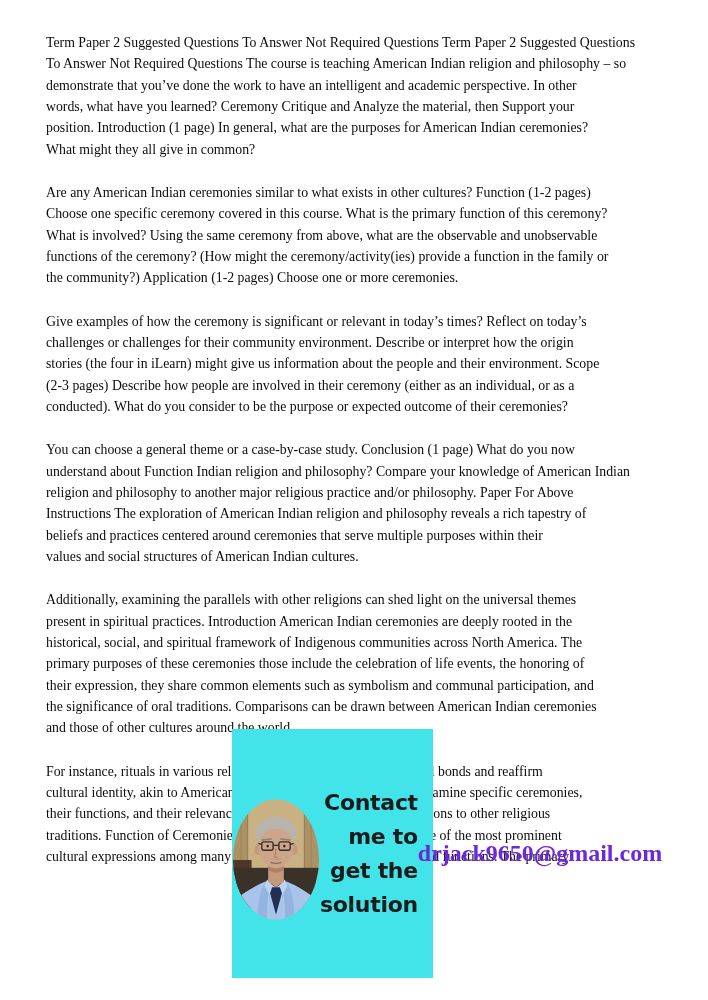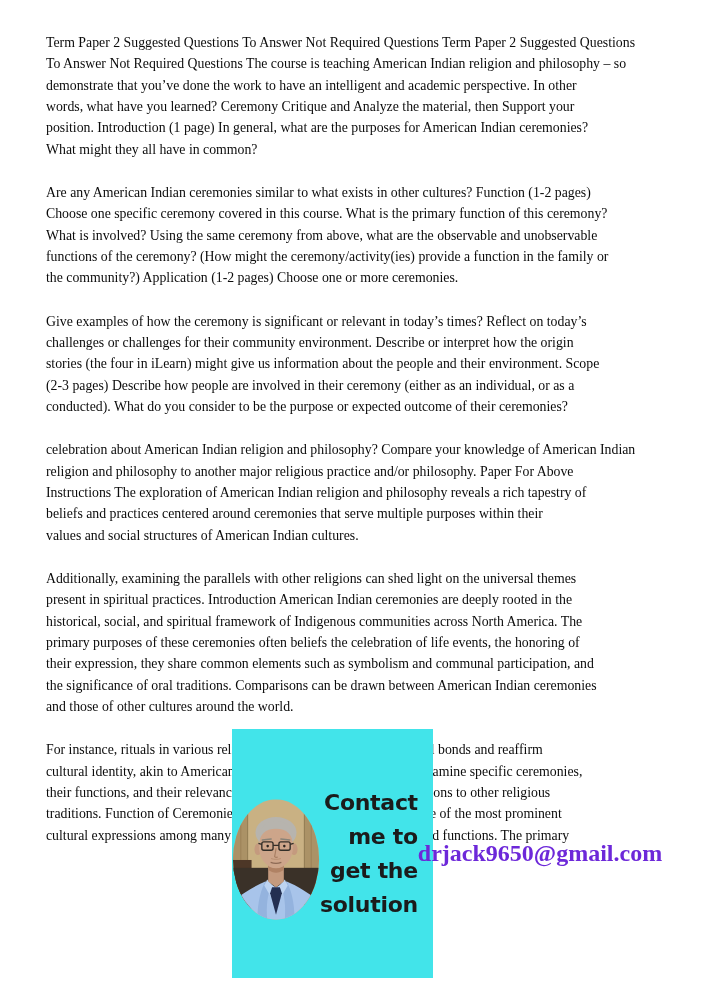--- a/index.html
+++ b/index.html
@@ -41,48 +41,49 @@
 
 <div class="page" style="background: rgb(255, 255, 255);">
 
   <div class="doc" style="color: rgb(11, 11, 11);">
       <div class="para">
         <div class="line">Term Paper 2 Suggested Questions To Answer Not Required Questions Term Paper 2 Suggested Questions</div>
         <div class="line">To Answer Not Required Questions The course is teaching American Indian religion and philosophy – so</div>
         <div class="line">demonstrate that you’ve done the work to have an intelligent and academic perspective. In other</div>
         <div class="line">words, what have you learned? Ceremony Critique and Analyze the material, then Support your</div>
         <div class="line">position. Introduction (1 page) In general, what are the purposes for American Indian ceremonies?</div>
-        <div class="line">What might they all have in common?</div>
+        <div class="line">What might they all give in common?</div>
       </div>
       <div class="para">
         <div class="line">Are any American Indian ceremonies similar to what exists in other cultures? Function (1-2 pages)</div>
         <div class="line">Choose one specific ceremony covered in this course. What is the primary function of this ceremony?</div>
         <div class="line">What is involved? Using the same ceremony from above, what are the observable and unobservable</div>
         <div class="line">functions of the ceremony? (How might the ceremony/activity(ies) provide a function in the family or</div>
         <div class="line">the community?) Application (1-2 pages) Choose one or more ceremonies.</div>
       </div>
       <div class="para">
         <div class="line">Give examples of how the ceremony is significant or relevant in today’s times? Reflect on today’s</div>
         <div class="line">challenges or challenges for their community environment. Describe or interpret how the origin</div>
         <div class="line">stories (the four in iLearn) might give us information about the people and their environment. Scope</div>
         <div class="line">(2-3 pages) Describe how people are involved in their ceremony (either as an individual, or as a</div>
         <div class="line">conducted). What do you consider to be the purpose or expected outcome of their ceremonies?</div>
       </div>
       <div class="para">
-        <div class="line">celebration about American Indian religion and philosophy? Compare your knowledge of American Indian</div>
+        <div class="line">You can choose a general theme or a case-by-case study. Conclusion (1 page) What do you now</div>
+        <div class="line">understand about Function Indian religion and philosophy? Compare your knowledge of American Indian</div>
         <div class="line">religion and philosophy to another major religious practice and/or philosophy. Paper For Above</div>
         <div class="line">Instructions The exploration of American Indian religion and philosophy reveals a rich tapestry of</div>
         <div class="line">beliefs and practices centered around ceremonies that serve multiple purposes within their</div>
         <div class="line">values and social structures of American Indian cultures.</div>
       </div>
       <div class="para">
         <div class="line">Additionally, examining the parallels with other religions can shed light on the universal themes</div>
         <div class="line">present in spiritual practices. Introduction American Indian ceremonies are deeply rooted in the</div>
         <div class="line">historical, social, and spiritual framework of Indigenous communities across North America. The</div>
-        <div class="line">primary purposes of these ceremonies often beliefs the celebration of life events, the honoring of</div>
+        <div class="line">primary purposes of these ceremonies those include the celebration of life events, the honoring of</div>
         <div class="line">their expression, they share common elements such as symbolism and communal participation, and</div>
         <div class="line">the significance of oral traditions. Comparisons can be drawn between American Indian ceremonies</div>
         <div class="line">and those of other cultures around the world.</div>
       </div>
       <div class="para">
         <div class="line">For instance, rituals in various religions serve to strengthen communal bonds and reaffirm</div>
         <div class="line">cultural identity, akin to American Indian practices. This paper will examine specific ceremonies,</div>
         <div class="line">their functions, and their relevance in modern times, drawing connections to other religious</div>
         <div class="line">traditions. Function of Ceremonies Ceremonial practices represent one of the most prominent</div>
         <div class="line">cultural expressions among many tribes, each serving distinct roles and functions. The primary</div>

